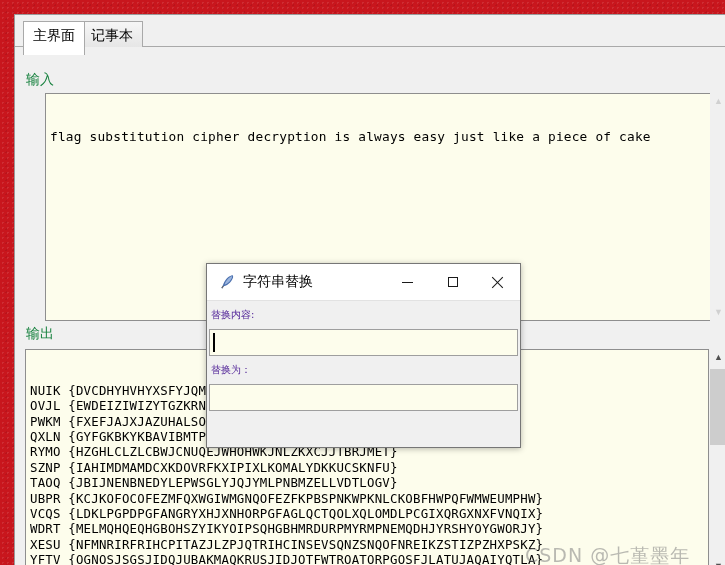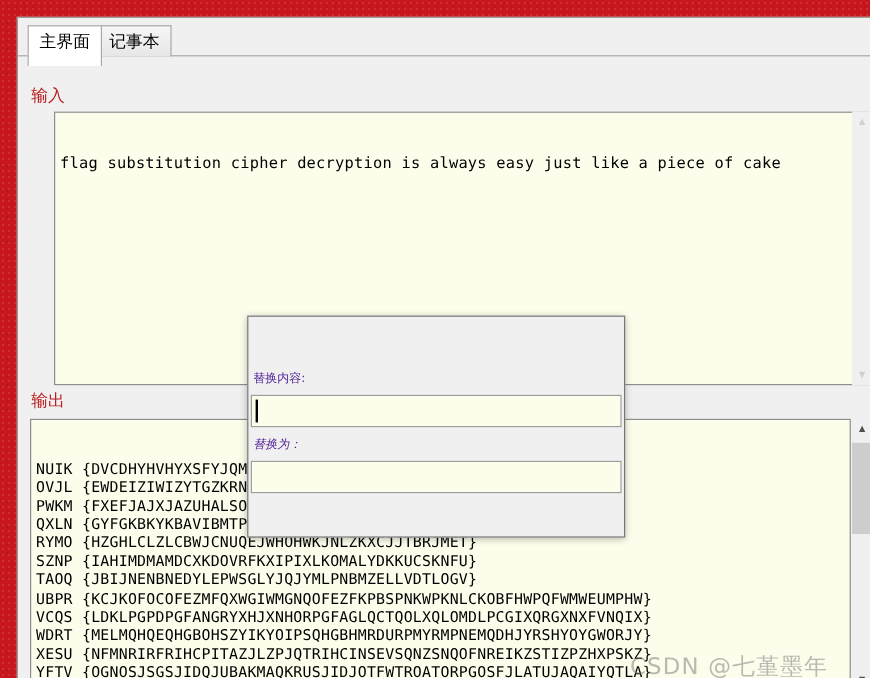--- a/index.html
+++ b/index.html
@@ -60,21 +60,21 @@
     z-index: 3;
     height: 34px;
   }
   #tab-main { left: 8px; }
   #tab-notepad { left: 66px; }
 
   
   .field-label {
     position: absolute;
     font-size: 14px;
-    color: #b91c1c;
+    color: #15803d;
     font-family: "DejaVu Sans", "Liberation Sans", sans-serif;
   }
   #label-input { left: 11px; top: 56px; }
   #label-output { left: 11px; top: 310px; }
 
   
   .text-panel {
     position: absolute;
     background: #fdfdec;
     border: 1px solid #8e8e8e;
@@ -195,21 +195,21 @@
   .glyph-close::after { transform: rotate(-45deg); }
 
   .dlg-label {
     position: absolute;
     left: 4px;
     font-size: 10px;
     color: #4c1d95;
     font-family: "DejaVu Sans", "Liberation Sans", sans-serif;
   }
   #dlg-label-find { top: 44px; }
-  #dlg-label-replace { top: 99px; font-style: italic; }
+  #dlg-label-replace { top: 99px; }
   .dlg-entry {
     position: absolute;
     left: 2px;
     width: 309px; height: 27px;
     background: #fdfdec;
     border: 1px solid #9e9e9e;
     box-sizing: border-box;
   }
   #dlg-entry-find { top: 65px; }
   #dlg-entry-replace { top: 120px; }
@@ -278,20 +278,38 @@
           <span>▼</span>
         </div>
     </div>
 
     <div id="watermark">CSDN @七堇墨年</div>
 
   </div>
 
   <div id="dialog">
 
+    <div id="dialog-titlebar">
+      <svg id="dialog-icon" viewBox="0 0 16 16">
+        <path d="M12.6 1.4c-1.2.3-3 1.3-4.6 3.1C6.2 6.6 5 9 4.6 10.9l-1.4 2.1.8.6 1.5-2.1c1.9-.4 4.2-1.6 5.9-3.5 1.7-1.8 2.6-3.7 2.8-4.9.1-.8 0-1.5-.2-1.8-.2-.2-.7-.2-1.4.1z" fill="#4a6fae"></path>
+        <path d="M12.9 2.1c-.9.3-2.4 1.2-3.7 2.6C7.6 6.4 6.6 8.3 6.2 9.9c1.5-.4 3.3-1.4 4.7-2.9 1.4-1.5 2.2-3.1 2.4-4.3.1-.5.1-.7-.4-.6z" fill="#9ab4dd"></path>
+        <path d="M4.6 10.9l-1.4 2.1.8.6 1.5-2.1z" fill="#6b6b6b"></path>
+      </svg>
+      <div id="dialog-title">字符串替换</div>
+
+      <div class="win-btn" id="btn-min">
+        <div class="glyph-min"></div>
+      </div>
+      <div class="win-btn" id="btn-max">
+        <div class="glyph-max"></div>
+      </div>
+      <div class="win-btn" id="btn-close">
+        <div class="glyph-close"></div>
+      </div>
+    </div>
 
     <div class="dlg-label" id="dlg-label-find">替换内容:</div>
     <div class="dlg-entry" id="dlg-entry-find">
       <div id="caret"></div>
     </div>
 
     <div class="dlg-label" id="dlg-label-replace">替换为：</div>
     <div class="dlg-entry" id="dlg-entry-replace"></div>
 
 

